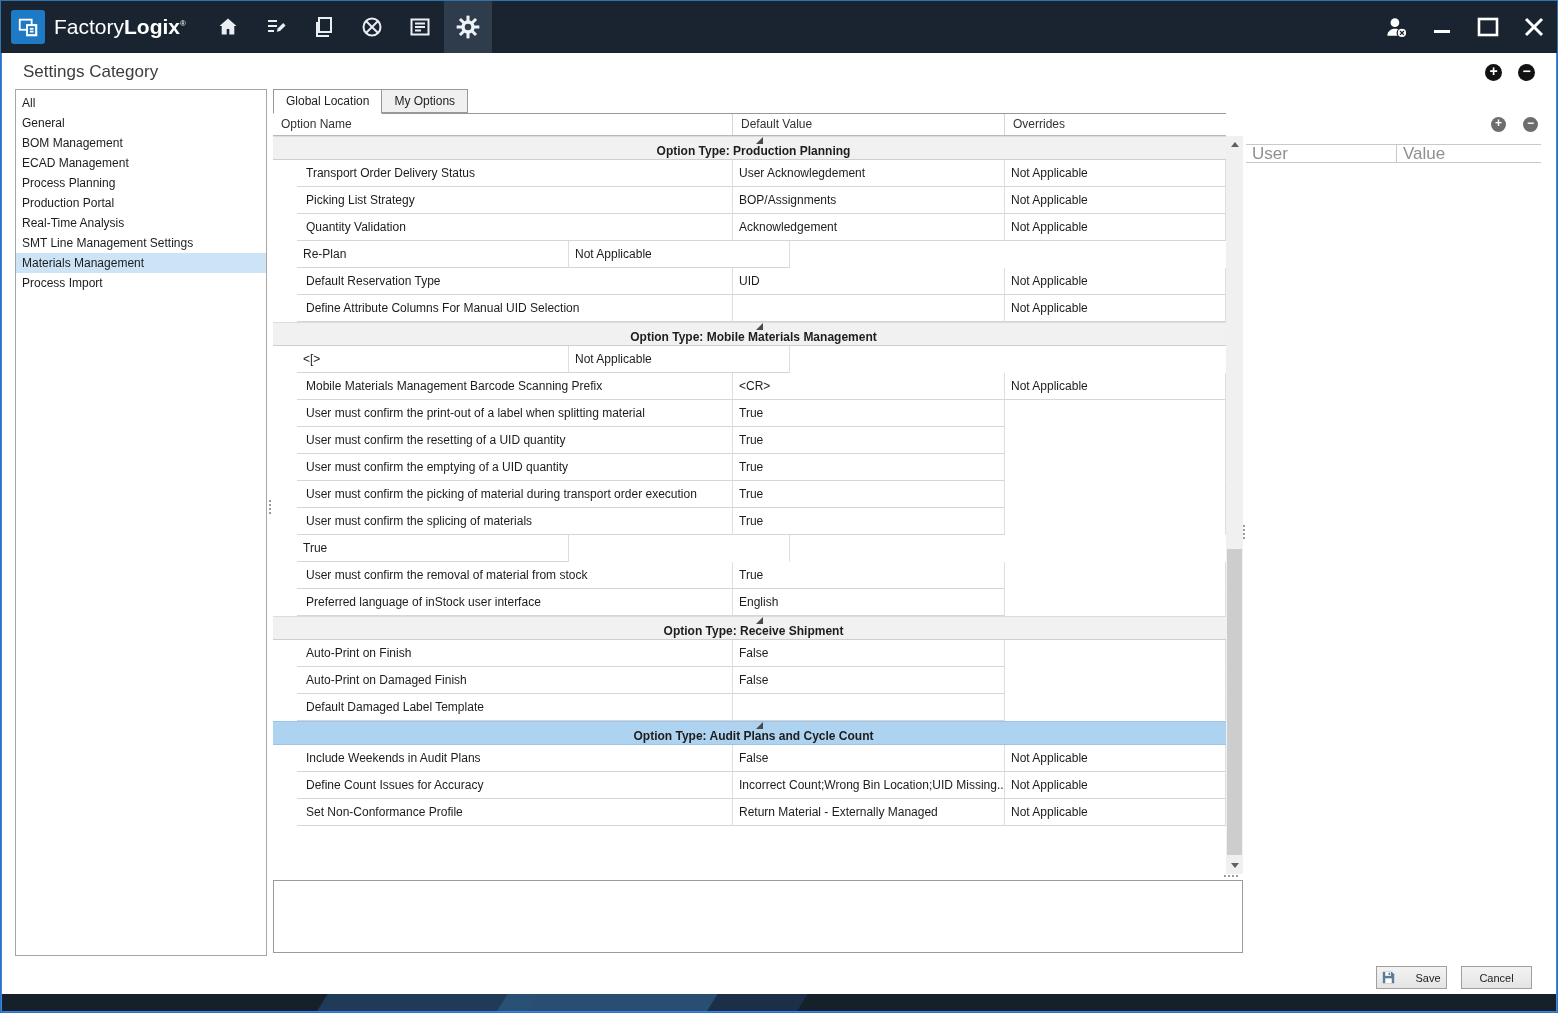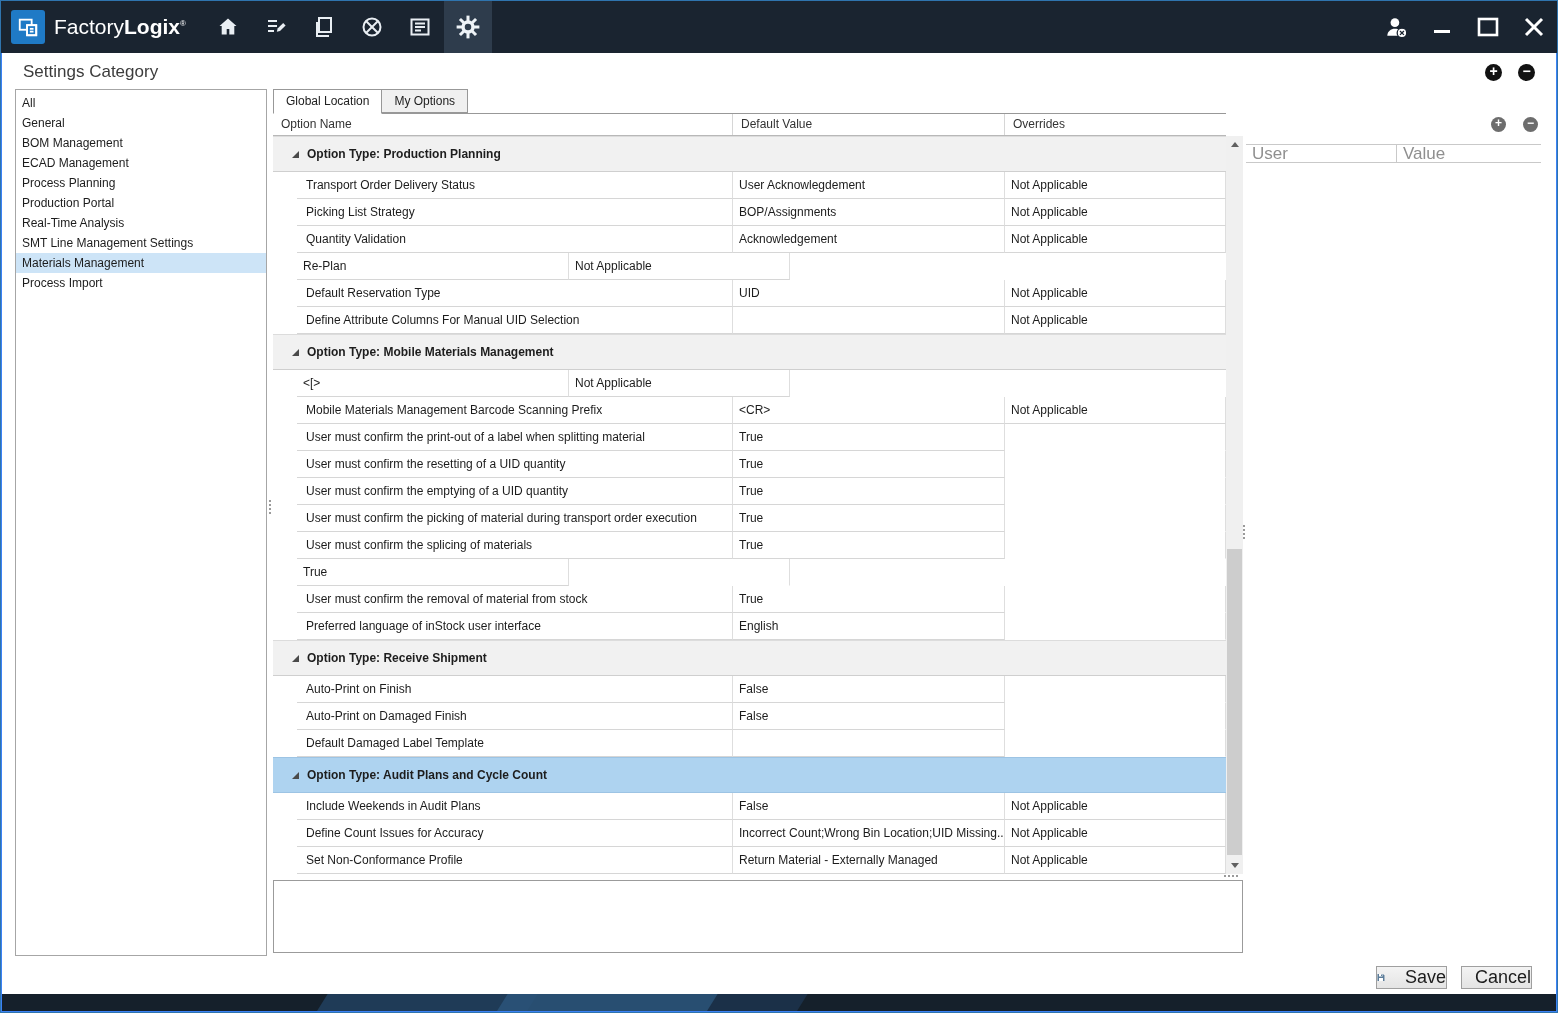--- a/index.html
+++ b/index.html
@@ -41,21 +41,21 @@
 
   
   .tbl-header { position:absolute; left:271px; top:60px; width:953px; height:23px; border-top:1px solid #989898; border-bottom:1px solid #b8b8b8; display:flex; background:#fff; z-index:2; }
   .tbl-header .hcell { font-size:12px; color:#333; line-height:21px; padding-left:8px; border-right:1px solid #d6d6d6; }
   .hc-name { width:460px; }
   .hc-def  { width:272px; }
   .hc-ovr  { width:221px; border-right:none !important; }
 
   .tbl-body { position:absolute; left:271px; top:83px; width:970px; height:738px; overflow:hidden; background:#fff; }
   .rows-area { position:absolute; left:0; top:0; width:953px; }
-  .group-row { height:36px; background:#f1f1f1; border-top:1px solid #dcdcdc; border-bottom:1px solid #cfcfcf; display:flex; align-items:center; cursor:pointer; }
+  .group-row { height:24px; background:#f1f1f1; border-top:1px solid #dcdcdc; border-bottom:1px solid #cfcfcf; display:flex; align-items:center; cursor:pointer;flex-direction:column; }
   .group-row.hl { background:var(--ghl,#aed3f0); border-color:#9dc4e4; }
   .tri { width:0; height:0; border-left:7px solid transparent; border-bottom:7px solid #4a4a4a; margin-left:19px; }
   .gtitle { font-size:12px; font-weight:700; color:#1d1d1d; margin-left:8px; white-space:nowrap; }
   .data-row { height:27px; display:flex; cursor:default; }
   .cell { font-size:12px; color:#1c1c1c; line-height:26px; white-space:nowrap; overflow:hidden; }
   .c-ind { width:24px; }
   .c-name { width:436px; padding-left:9px; border-bottom:1px solid #d6d6d6; border-right:1px solid #dedede; }
   .c-def { width:272px; padding-left:6px; border-bottom:1px solid #d6d6d6; border-right:1px solid #dedede; }
   .c-ovr { width:221px; padding-left:6px; border-right:1px solid #dedede; border-bottom:1px solid transparent; }
   .c-ovr.has-val { border-bottom-color:#d6d6d6; }
@@ -72,21 +72,21 @@
   .ovr-panel { position:absolute; left:1244px; top:60px; width:295px; height:843px; background:#fff; }
   #ovr-add { top:4px; right:35px; }
   #ovr-del { top:4px; right:3px; }
   .ovr-head { position:absolute; left:0; right:0; top:31px; height:19px; border-top:1px solid #c9c9c9; border-bottom:1px solid #c9c9c9; display:flex; }
   .ovr-head .hcell { font-size:17px; color:#8f8f8f; line-height:17px; padding-left:6px; }
   .oh-user { width:151px; border-right:1px solid #c9c9c9; }
   .oh-value { flex:1; }
 
   
   .comment-box { position:absolute; left:271px; top:827px; width:970px; height:73px; border:1px solid #9b9b9b; background:#fff; }
-  .btn { position:absolute; top:913px; width:71px; height:23px; border:1px solid #9f9f9f; background:linear-gradient(#f3f3f3,#e4e4e4); font-size:18px; color:#1c1c1c; display:flex; align-items:center; justify-content:flex-end; gap:20px; cursor:pointer; }
+  .btn { position:absolute; top:913px; width:71px; height:23px; border:1px solid #9f9f9f; background:linear-gradient(#f3f3f3,#e4e4e4); font-size:11px; color:#1c1c1c; display:flex; align-items:center; justify-content:center; gap:20px; cursor:pointer; }
   #btn-save { left:1374px; }
   #btn-cancel { left:1459px; }
 
   .bottom-strip { position:absolute; left:1px; right:1px; bottom:1px; height:17px; background:#15202b; overflow:hidden; }
   .bs-shape { position:absolute; top:-4px; height:26px; transform:skewX(-32deg); }
   .bs1 { left:320px; width:210px; background:#1f3b57; }
   .bs2 { left:500px; width:240px; background:#2a5379; opacity:.9; }
   .bs3 { left:710px; width:90px; background:#1b3048; }
 
   

